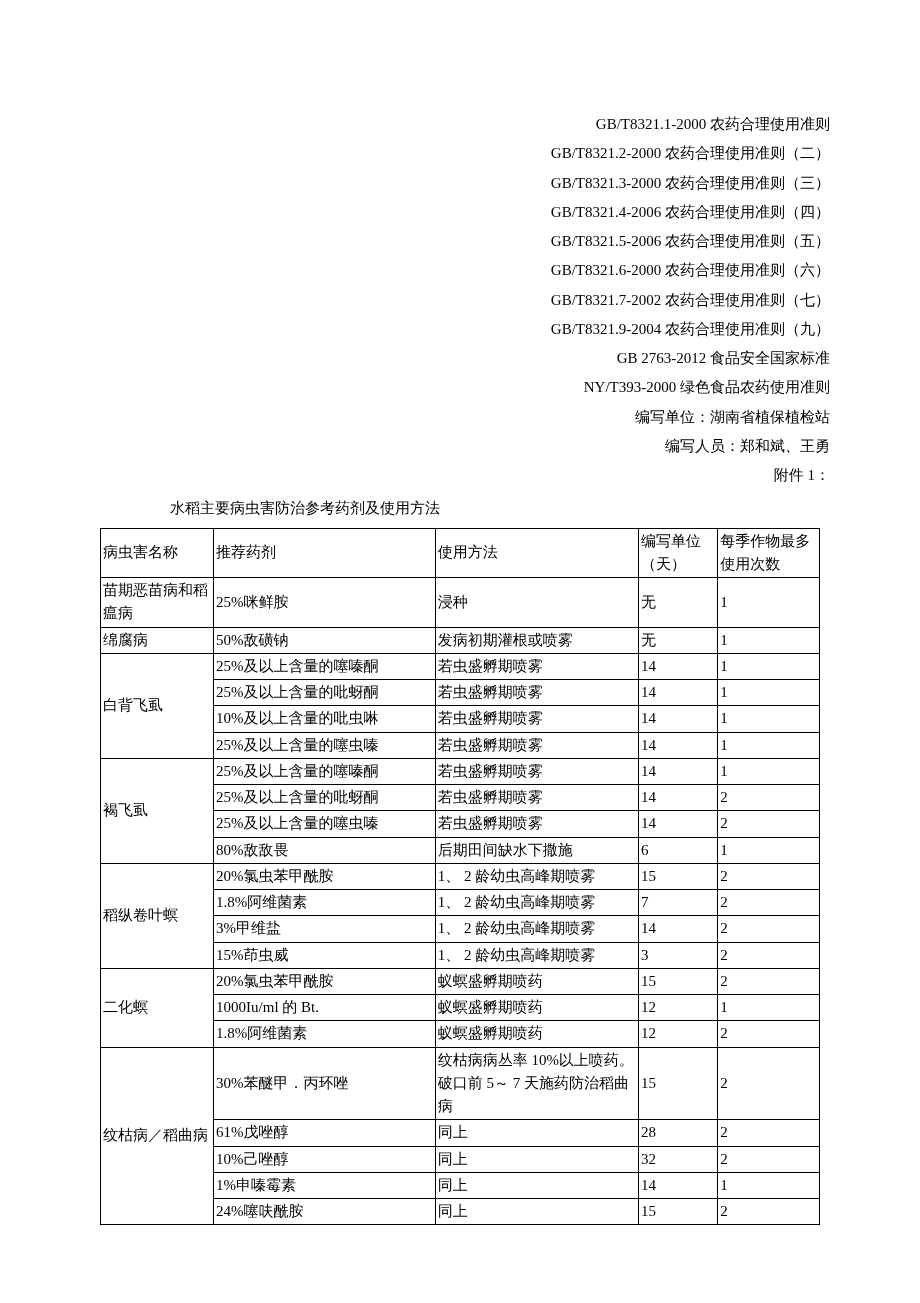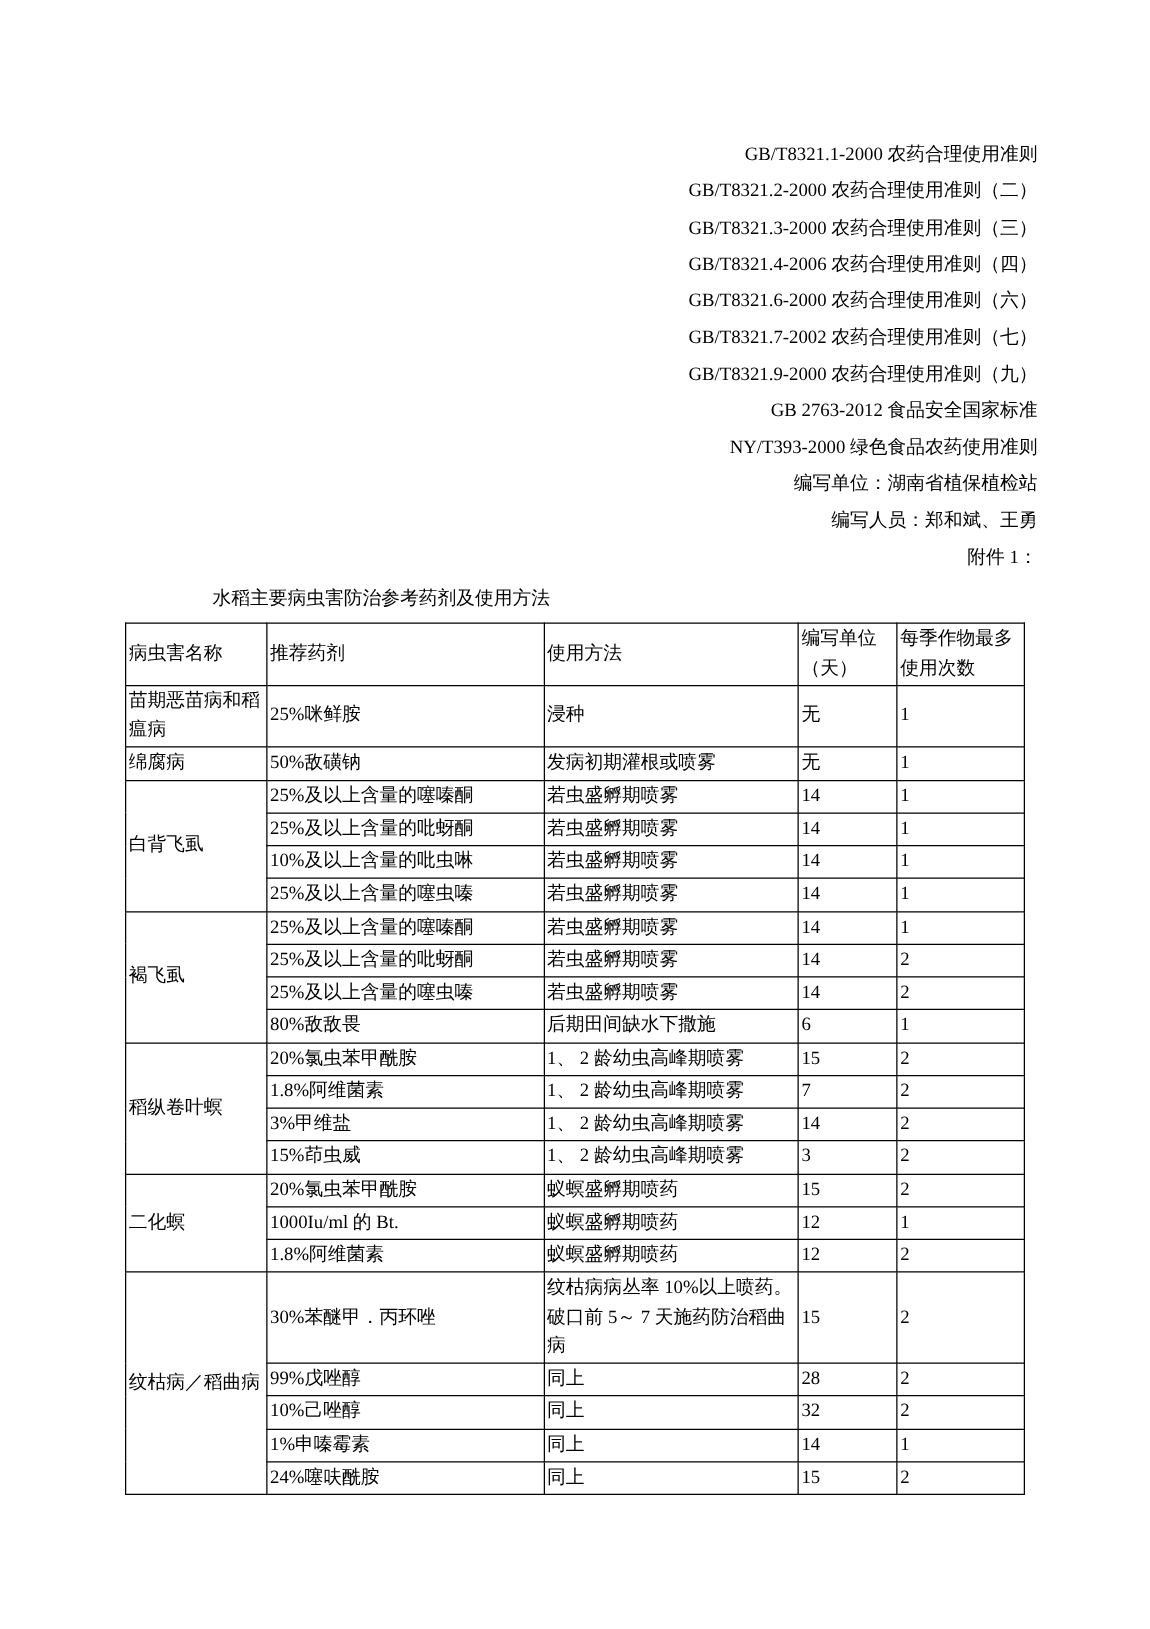--- a/index.html
+++ b/index.html
@@ -38,23 +38,24 @@
     .col-count { width: 90px; }
   </style>
 </head>
 <body>
 
 <div class="refs">
   <p>GB/T8321.1-2000   农药合理使用准则</p>
   <p>GB/T8321.2-2000   农药合理使用准则（二）</p>
   <p>GB/T8321.3-2000   农药合理使用准则（三）</p>
   <p>GB/T8321.4-2006   农药合理使用准则（四）</p>
+  <p>GB/T8321.5-2006   农药合理使用准则（五）</p>
   <p>GB/T8321.6-2000   农药合理使用准则（六）</p>
   <p>GB/T8321.7-2002   农药合理使用准则（七）</p>
-  <p>GB/T8321.9-2000   农药合理使用准则（九）</p>
+  <p>GB/T8321.9-2004   农药合理使用准则（九）</p>
   <p>GB 2763-2012   食品安全国家标准</p>
   <p>NY/T393-2000   绿色食品农药使用准则</p>
   <p>编写单位：湖南省植保植检站</p>
   <p>编写人员：郑和斌、王勇</p>
   <p>附件 1：</p>
 </div>
 <p class="table-title">水稻主要病虫害防治参考药剂及使用方法</p>
 
 <table>
   <thead>
@@ -176,21 +177,21 @@
         <td>2</td>
       </tr>
       <tr>
         <td rowspan="5">纹枯病／稻曲病</td>
         <td>30%苯醚甲．丙环唑</td>
         <td>纹枯病病丛率 10%以上喷药。破口前 5～ 7 天施药防治稻曲病</td>
         <td>15</td>
         <td>2</td>
       </tr>
       <tr>
-        <td>99%戊唑醇</td>
+        <td>61%戊唑醇</td>
         <td>同上</td>
         <td>28</td>
         <td>2</td>
       </tr>
       <tr>
         <td>10%己唑醇</td>
         <td>同上</td>
         <td>32</td>
         <td>2</td>
       </tr>

